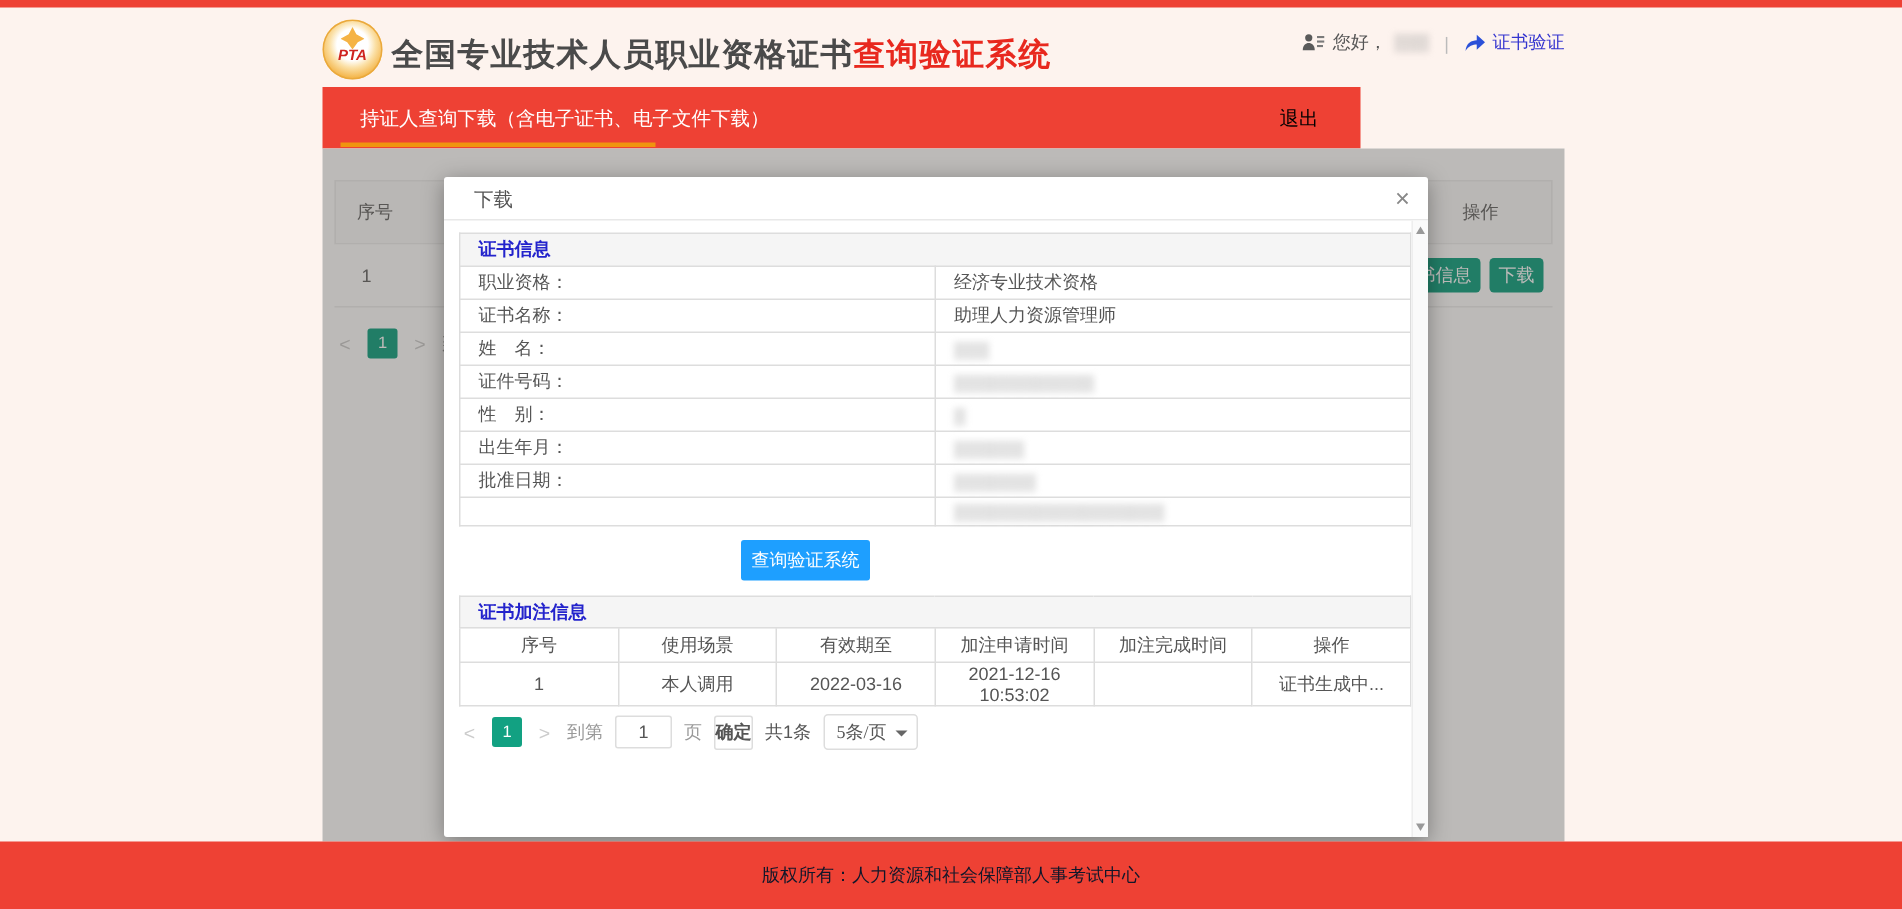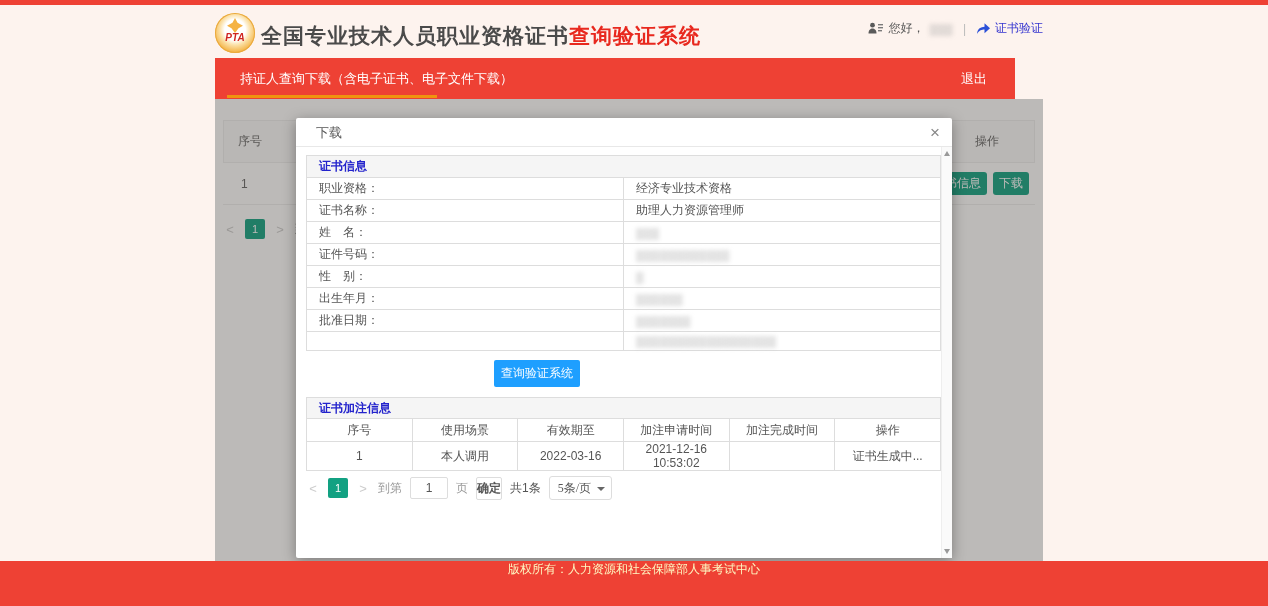--- a/index.html
+++ b/index.html
@@ -28,24 +28,24 @@
   .site-title { position:absolute; left:261px; top:17px; font-size:21px; font-weight:bold; letter-spacing:1px; white-space:nowrap; }
   .site-title .main { color:#4a4a4a; }
   .site-title .accent { color:#e8281e; }
 
   .user-info { position:absolute; top:15px; right:225px; display:flex; align-items:center; gap:5px; font-size:12px; color:#555; }
   .user-icon { display:inline-block; width:15px; height:13px; }
   .sep { color:#bbb; margin:0 5px; }
   .verify-link { color:#3434cf; display:flex; align-items:center; gap:4px; text-decoration:none; cursor:pointer; }
 
   
-  .navbar { position:absolute; left:215px; top:58px; width:800px; height:41px; background:#ee4134;text-decoration:underline; }
+  .navbar { position:absolute; left:215px; top:58px; width:692px; height:41px; background:#ee4134;text-decoration:underline; }
   .nav-tab { position:absolute; left:25px; top:0; height:100%; line-height:41px; color:#fff; font-size:13px; cursor:pointer; white-space:nowrap; }
   .nav-underline { position:absolute; left:12px; bottom:1px; width:210px; height:3px; background:#f0940f; }
-  .logout { position:absolute; right:28px; top:0; line-height:41px; color:#ffffff; font-size:13px; cursor:pointer;margin-left:32px; }
+  .logout { position:absolute; right:28px; top:0; line-height:41px; color:#000000; font-size:13px; cursor:pointer;margin-left:32px; }
 
   
   .content { position:absolute; left:215px; top:99px; width:828px; height:462px; background:#fff; }
   .bg-table { position:absolute; left:8px; right:8px; top:21px; color:#666; }
   .bg-thead { display:flex; height:43px; background:#fafafa; border:1px solid #eee; align-items:center; }
   .bg-th-index { width:112px; padding-left:14px; }
   .bg-th-spacer { flex:1; }
   .bg-th-action { width:94px; text-align:center; }
   .bg-row { display:flex; height:42px; align-items:center; border-bottom:1px solid #eee; background:#fff; }
   .bg-cell-index { width:112px; padding-left:18px; }
@@ -95,21 +95,21 @@
     border:none; border-radius:2px; font-size:12px; cursor:pointer; }
 
   .ann-table { width:635px; font-size:12px; margin-top:10px; table-layout:fixed; }
   .ann-table th, .ann-table td { border:1px solid #ddd; height:23px; text-align:center; color:#555; font-weight:normal; padding:0 2px; }
   .ann-table .section-cell { text-align:left; padding-left:12px; }
   .ann-link { color:#2e61d9; cursor:pointer; white-space:nowrap; overflow:hidden; }
   .modal .pg { margin-top:5px; }
 
   
   .footer { position:absolute; left:0; top:561px; width:100%; height:45px; background:#ee4134;
-    display:flex; justify-content:center; color:#fef9c3; font-size:12px; }
+    display:flex; align-items:center; justify-content:center; color:#0f172a; font-size:12px; }
 </style>
 </head>
 <body>
 
 <div class="top-bar"></div>
 
 <div class="header">
   <div class="logo">
     <div class="flame"></div>
     <div class="pta">PTA</div>

